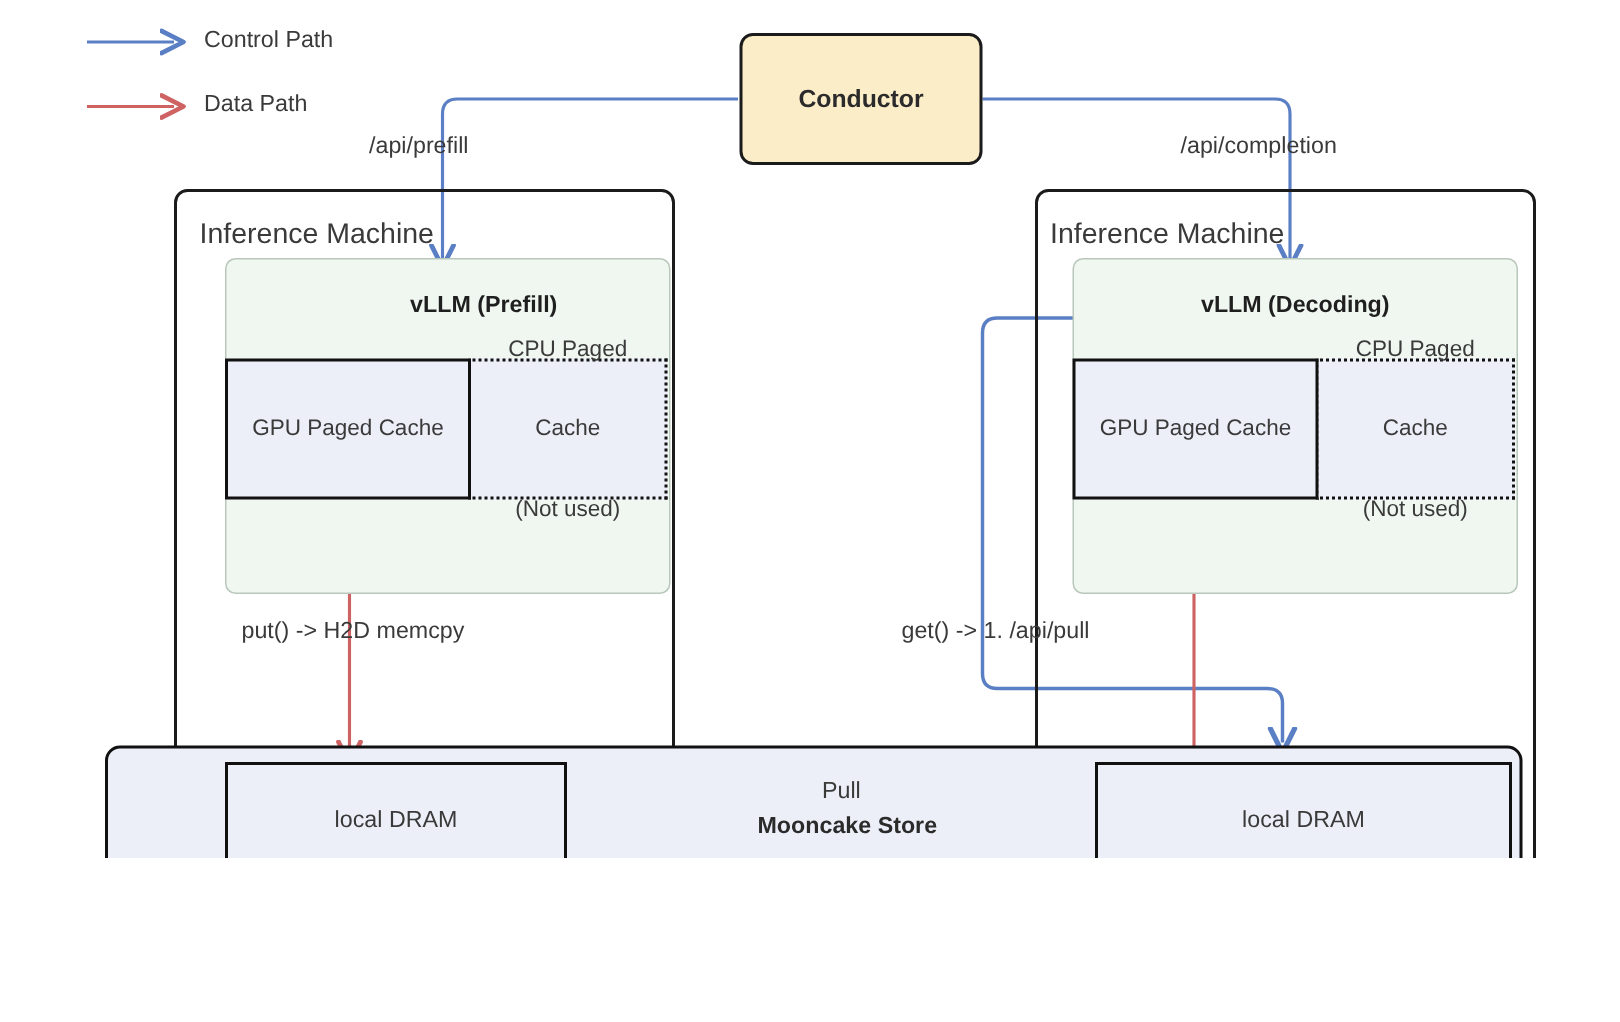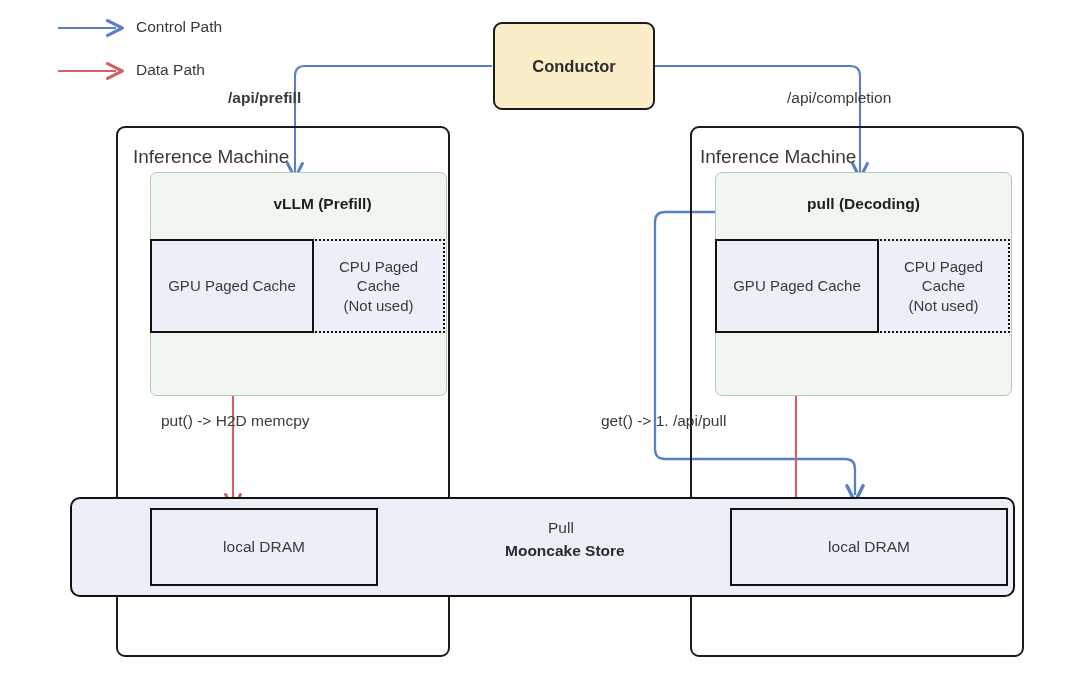--- a/index.html
+++ b/index.html
@@ -8,21 +8,21 @@
     padding: 0;
     background: #ffffff;
   }
   body {
     font-family: "Liberation Sans", "DejaVu Sans", sans-serif;
     color: #2b2b2b;
   }
   #stage {
     position: relative;
     width: 1080px;
-    height: 681px;
+    height: 572px;
     background: #ffffff;
     overflow: hidden;
   }
   #wires {
     position: absolute;
     left: 0;
     top: 0;
     width: 1080px;
     height: 681px;
     pointer-events: none;
@@ -74,21 +74,21 @@
     display: flex;
     align-items: center;
     justify-content: center;
     text-align: center;
     font-size: 15px;
     color: #3a3a3a;
     line-height: 1.28;
     box-sizing: border-box;
   }
   .cache.gpu { border: 2.6px solid #111111; z-index: 3; }
-  .cache.cpu { border: 2.6px dotted #111111; z-index: 2; }
+  .cache.cpu { border: 2.6px dotted #111111; z-index: 2; gap: 34px; }
 
   
   .conductor {
     position: absolute;
     background: #fcedc9;
     border: 2.6px solid #1b1b1b;
     border-radius: 9px;
     display: flex;
     align-items: center;
     justify-content: center;
@@ -170,21 +170,21 @@
     <line x1="604" y1="528" x2="728" y2="528" stroke="#cf6363" stroke-width="2" stroke-dasharray="2 5" stroke-linecap="round" marker-end="url(#ah-red-dot)"></line>
   </svg>
 
   <div class="legend-item" style="left:136px; top:18px;">Control Path</div>
   <div class="legend-item" style="left:136px; top:61px;">Data Path</div>
 
   <div class="conductor" style="left:493px; top:22px; width:162px; height:88px;">
     <span>Conductor</span>
   </div>
 
-  <div class="lbl" style="left:228px; top:89px;font-weight:bold;">/api/prefill</div>
+  <div class="lbl" style="left:246px; top:89px;">/api/prefill</div>
   <div class="lbl" style="left:787px; top:89px;">/api/completion</div>
 
   <div class="machine" style="left:116px; top:126px; width:330px; height:527px;"></div>
   <div class="machine-label" style="left:133px; top:146px;">Inference Machine</div>
 
   <div class="vllm" style="left:150px; top:172px; width:295px; height:222px;">
     <div class="vllm-title" style="top:22px;padding-left:24px;">vLLM (Prefill)</div>
   </div>
 
   <div class="cache gpu" style="left:150px; top:239px; width:164px; height:94px;">
@@ -196,21 +196,21 @@
     <span>Cache</span>
     <span>(Not used)</span>
   </div>
 
   <div class="lbl z-top" style="left:161px; top:412px;">put() -&gt; H2D memcpy</div>
 
   <div class="machine" style="left:690px; top:126px; width:330px; height:527px;"></div>
   <div class="machine-label" style="left:700px; top:146px;">Inference Machine</div>
 
   <div class="vllm" style="left:715px; top:172px; width:295px; height:222px;">
-    <div class="vllm-title" style="top:22px;">pull (Decoding)</div>
+    <div class="vllm-title" style="top:22px;">vLLM (Decoding)</div>
   </div>
 
   <div class="cache gpu" style="left:715px; top:239px; width:164px; height:94px;">
     <span>GPU Paged Cache</span>
   </div>
 
   <div class="cache cpu" style="left:877px; top:239px; width:133px; height:94px; flex-direction:column;">
     <span>CPU Paged</span>
     <span>Cache</span>
     <span>(Not used)</span>

